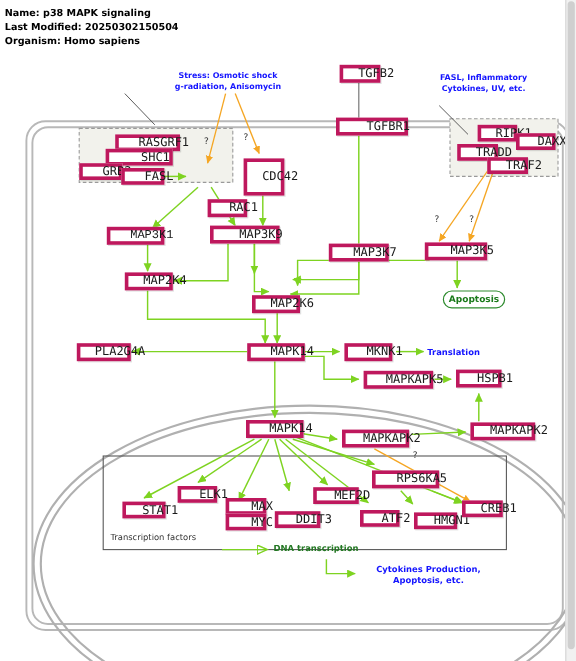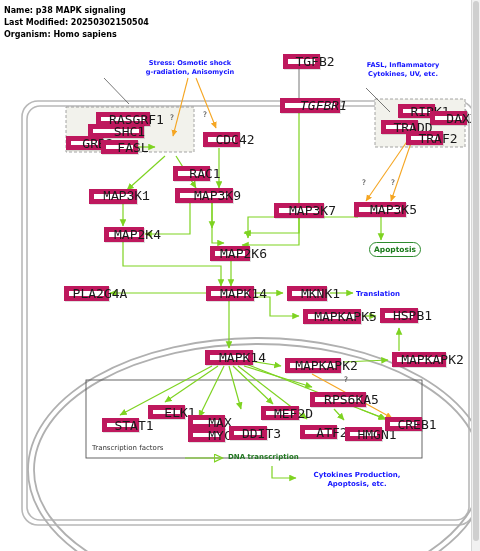--- a/index.html
+++ b/index.html
@@ -5,22 +5,22 @@
   html,body{margin:0;padding:0;background:#ffffff;}
   body{width:480px;height:551px;position:relative;overflow:hidden;
        font-family:"DejaVu Sans","Liberation Sans",sans-serif;}
   #stage{position:absolute;left:0;top:0;width:480px;height:551px;}
   svg#canvas{position:absolute;left:0;top:0;width:480px;height:551px;}
 
   .hdr{position:absolute;left:4px;font-size:8px;color:#000;font-weight:bold;
        white-space:nowrap;letter-spacing:0px;}
   .hdr1{top:6px;} .hdr2{top:18px;} .hdr3{top:30px;}
 
-  .node{position:absolute;background:#ffffff;border:5px solid #be185d;
-        font-size:13px;color:#1a1a1a;display:flex;align-items:center;
+  .node{position:absolute;background:#ffffff;border:3px solid #be185d;
+        font-size:10px;color:#1a1a1a;display:flex;align-items:center;
         justify-content:center;box-sizing:border-box;white-space:nowrap;
         font-family:"DejaVu Sans Mono","Liberation Mono",monospace;
         box-shadow:1px 1px 0 rgba(0,0,0,0.12);padding-left:27px;}
   .stim{position:absolute;font-size:6.6px;color:#1414ff;font-weight:bold;
         text-align:center;line-height:8.5px;white-space:nowrap;}
   .proc{position:absolute;font-size:7px;color:#1414ff;font-weight:bold;
         text-align:center;line-height:8.5px;white-space:nowrap;}
   .oval{position:absolute;border:1.3px solid #2e8b2e;border-radius:9px;
         background:#ffffff;color:#1a7a1a;font-weight:bold;font-size:7.5px;
         display:flex;align-items:center;justify-content:center;box-sizing:border-box;}
@@ -162,24 +162,24 @@
     <div>FASL, Inflammatory</div>
     <div>Cytokines, UV, etc.</div>
   </div>
 
   <div class="node" style="left:96px;top:112px;width:54px;height:14px;">RASGRF1</div>
   <div class="node" style="left:72px;top:124px;width:56px;height:14px;margin-left:16px;">SHC1</div>
   <div class="node" style="left:66px;top:136px;width:36px;height:14px;">GRB2</div>
   <div class="node" style="left:101px;top:140px;width:36px;height:14px;">FASL</div>
 
   <div class="node" style="left:173px;top:140px;width:32px;height:15px;margin-top:26px;">RAC1</div>
-  <div class="node" style="left:203px;top:132px;width:34px;height:15px;">CDC42</div>
+  <div class="node" style="left:203px;top:132px;width:34px;height:31px;">CDC42</div>
 
   <div class="node" style="left:283px;top:54px;width:34px;height:15px;">TGFB2</div>
-  <div class="node" style="left:280px;top:98px;width:60px;height:15px;font-style:italic;">TGFBR1</div>
+  <div class="node" style="left:280px;top:98px;width:60px;height:15px;">TGFBR1</div>
 
   <div class="node" style="left:398px;top:104px;width:32px;height:14px;">RIPK1</div>
   <div class="node" style="left:430px;top:111px;width:30px;height:14px;">DAXX</div>
   <div class="node" style="left:381px;top:120px;width:34px;height:14px;">TRADD</div>
   <div class="node" style="left:406px;top:131px;width:34px;height:14px;">TRAF2</div>
 
   <div class="node" style="left:89px;top:189px;width:48px;height:15px;font-family:Liberation Mono, monospace;">MAP3K1</div>
   <div class="node" style="left:175px;top:188px;width:58px;height:15px;">MAP3K9</div>
   <div class="node" style="left:274px;top:203px;width:50px;height:15px;">MAP3K7</div>
   <div class="node" style="left:354px;top:202px;width:52px;height:15px;">MAP3K5</div>

